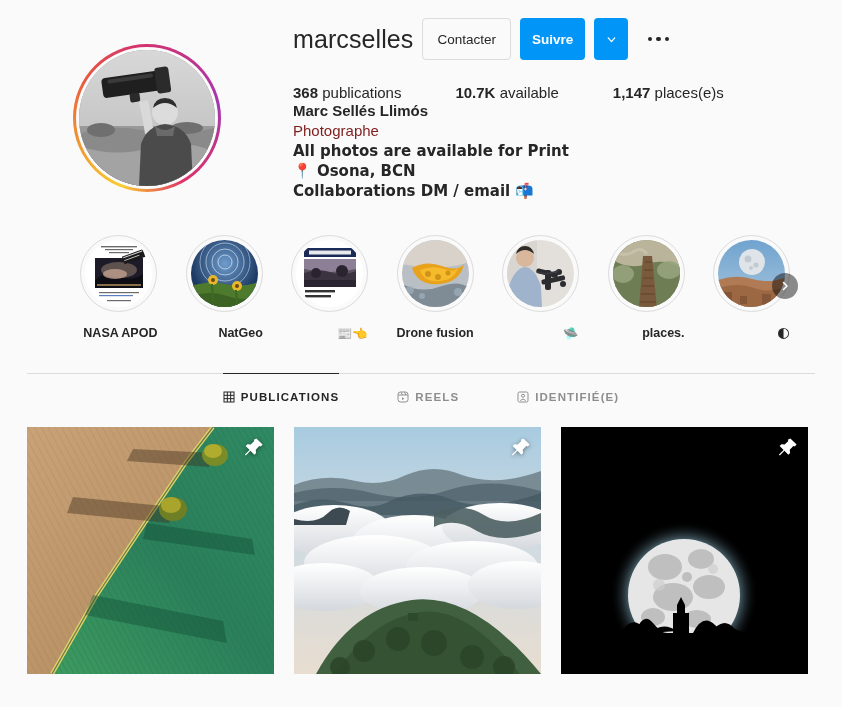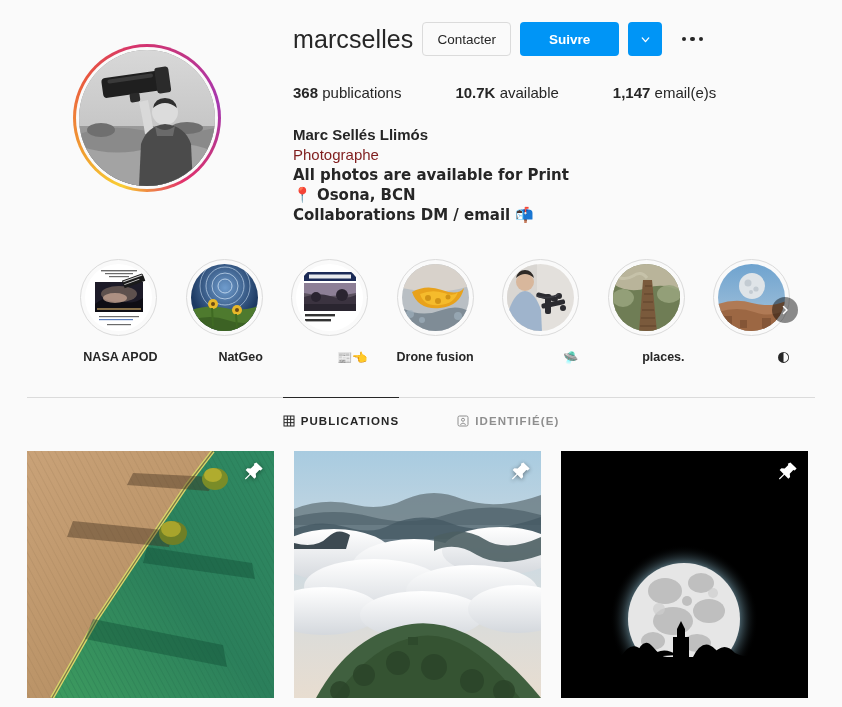--- a/index.html
+++ b/index.html
@@ -35,45 +35,45 @@
   }
 
   .info-col { flex: 1; padding-right: 30px; }
 
   .name-row { display: flex; align-items: center; gap: 9px; height: 34px; }
   .username {
     font-size: 25px; font-weight: 300; letter-spacing: .1px;
     color: #262626; line-height: 30px; font-family: "Liberation Sans", sans-serif;
   }
   .btn {
-    height: 34px; border-radius: 4px; font-size: 13.5px; font-weight: 600;
+    height: 42px; border-radius: 4px; font-size: 13.5px; font-weight: 600;
     display: inline-flex; align-items: center; justify-content: center;
     cursor: pointer; user-select: none; white-space: nowrap;
   }
   .btn-secondary {
     background: #fafafa; border: 1px solid #dbdbdb; color: #262626;
     padding: 0 14px; font-weight: 400; font-size: 13.5px;
   }
-  .btn-primary { background: #0095f6; color: #fff; padding: 0 29px; border: none; }
+  .btn-primary { background: #0095f6; color: #fff; padding: 0 12px; border: none; }
   .btn-caret {
     background: #0095f6; color: #fff; width: 34px; border: none;
   }
   .caret-svg { width: 13px; height: 13px; }
   .dots-btn {
     width: 30px; height: 30px; display: inline-flex; align-items: center;
     justify-content: center; cursor: pointer; margin-left: 6px;
   }
   .dots { display: flex; gap: 4px; }
   .dots i { width: 4.5px; height: 4.5px; border-radius: 50%; background: #262626; display: block; }
 
   .stats { display: flex; gap: 54px; margin-top: 28px; font-size: 15px; }
   .stats .num { font-weight: 600; }
   .stat { color: #262626; cursor: pointer; }
 
-  .bio { margin-top: 24px; font-size: 15px; line-height: 20px; }
+  .bio { font-size: 15px; line-height: 20px; }
   .bio .fullname { font-weight: 600; }
   .bio .category { color: #7f1d1d; }
   .bio-line { white-space: nowrap; font-weight: bold; }
   .emoji { font-family: "DejaVu Sans", sans-serif; }
 
   
   .highlights {
     display: flex; gap: 0; margin-top: 34px; padding: 0 52px;
     position: relative;
   }
@@ -192,21 +192,21 @@
               <i></i>
               <i></i>
               <i></i>
             </span>
         </span>
       </div>
 
       <div class="stats">
         <span class="stat"><span class="num">368</span> <span>publications</span></span>
         <span class="stat"><span class="num">10.7K</span> <span>available</span></span>
-        <span class="stat"><span class="num">1,147</span> <span>email(e)s</span></span>
+        <span class="stat"><span class="num">1,147</span> <span>places(e)s</span></span>
       </div>
 
       <div class="bio">
         <div class="fullname">Marc Sellés Llimós</div>
         <div class="category">Photographe</div>
         <div class="bio-line emoji">All photos are available for Print</div>
         <div class="bio-line emoji">📍 Osona, BCN</div>
         <div class="bio-line emoji">Collaborations DM / email 📬</div>
       </div>
 
@@ -414,20 +414,30 @@
       <svg width="12" height="12" viewBox="0 0 24 24" fill="none" stroke="#262626" stroke-width="2">
         <rect x="2" y="2" width="20" height="20"></rect>
         <line x1="2" y1="8.7" x2="22" y2="8.7"></line>
           <line x1="2" y1="15.3" x2="22" y2="15.3"></line>
         <line x1="8.7" y1="2" x2="8.7" y2="22"></line>
           <line x1="15.3" y1="2" x2="15.3" y2="22"></line>
       </svg>
       <span>PUBLICATIONS</span>
     </div>
 
+    <div class="tab">
+      <svg width="12" height="12" viewBox="0 0 24 24" fill="none" stroke="#8e8e8e" stroke-width="2">
+        <rect x="2" y="2" width="20" height="20" rx="5"></rect>
+        <line x1="8" y1="2.4" x2="11" y2="8"></line>
+          <line x1="15" y1="2.4" x2="18" y2="8"></line>
+        <line x1="2.4" y1="8" x2="21.6" y2="8"></line>
+        <path d="M10 12.5 l5 2.8 l-5 2.8Z" fill="#8e8e8e" stroke="none"></path>
+      </svg>
+      <span>REELS</span>
+    </div>
 
     <div class="tab">
       <svg width="12" height="12" viewBox="0 0 24 24" fill="none" stroke="#8e8e8e" stroke-width="2">
         <rect x="2" y="2" width="20" height="20" rx="3"></rect>
         <circle cx="12" cy="9.5" r="3"></circle>
         <path d="M6.5 19 q5.5 -6 11 0"></path>
       </svg>
       <span>IDENTIFIÉ(E)</span>
     </div>
   </div>

